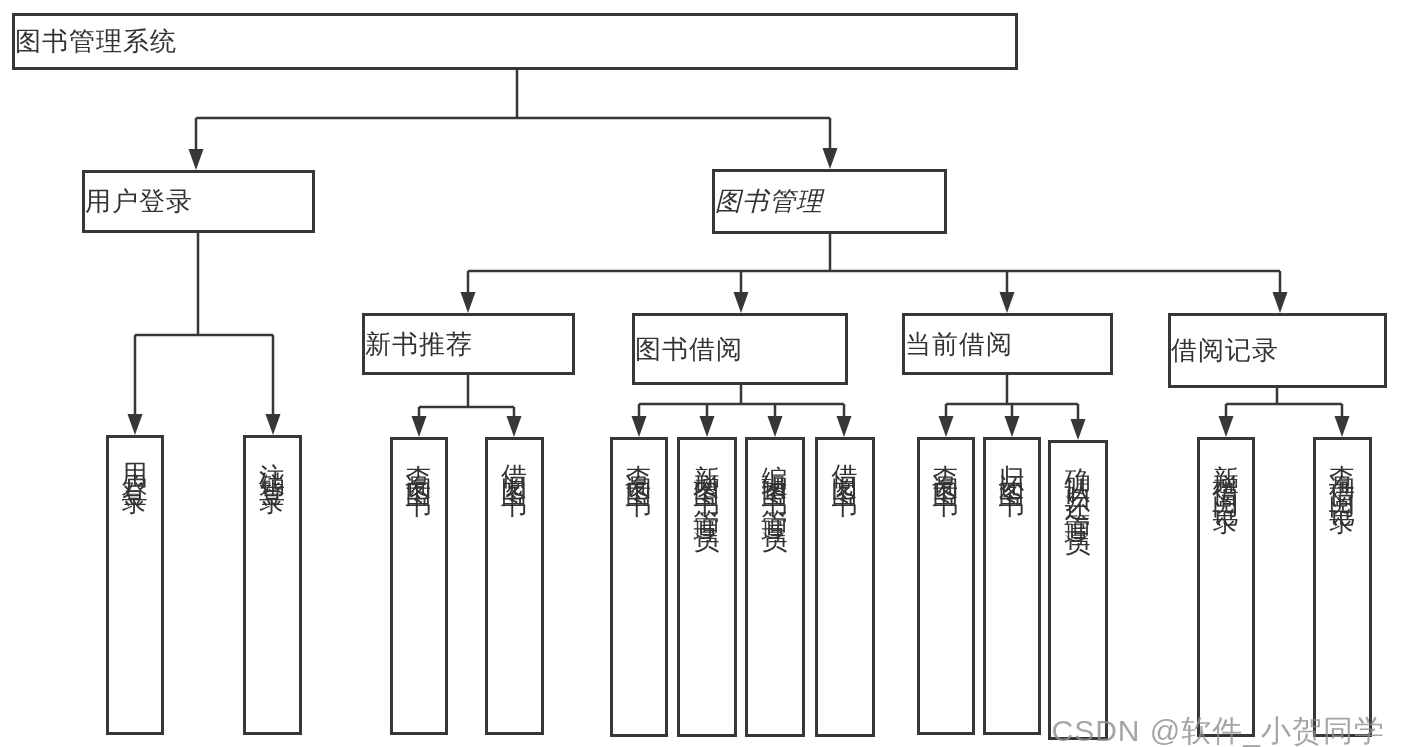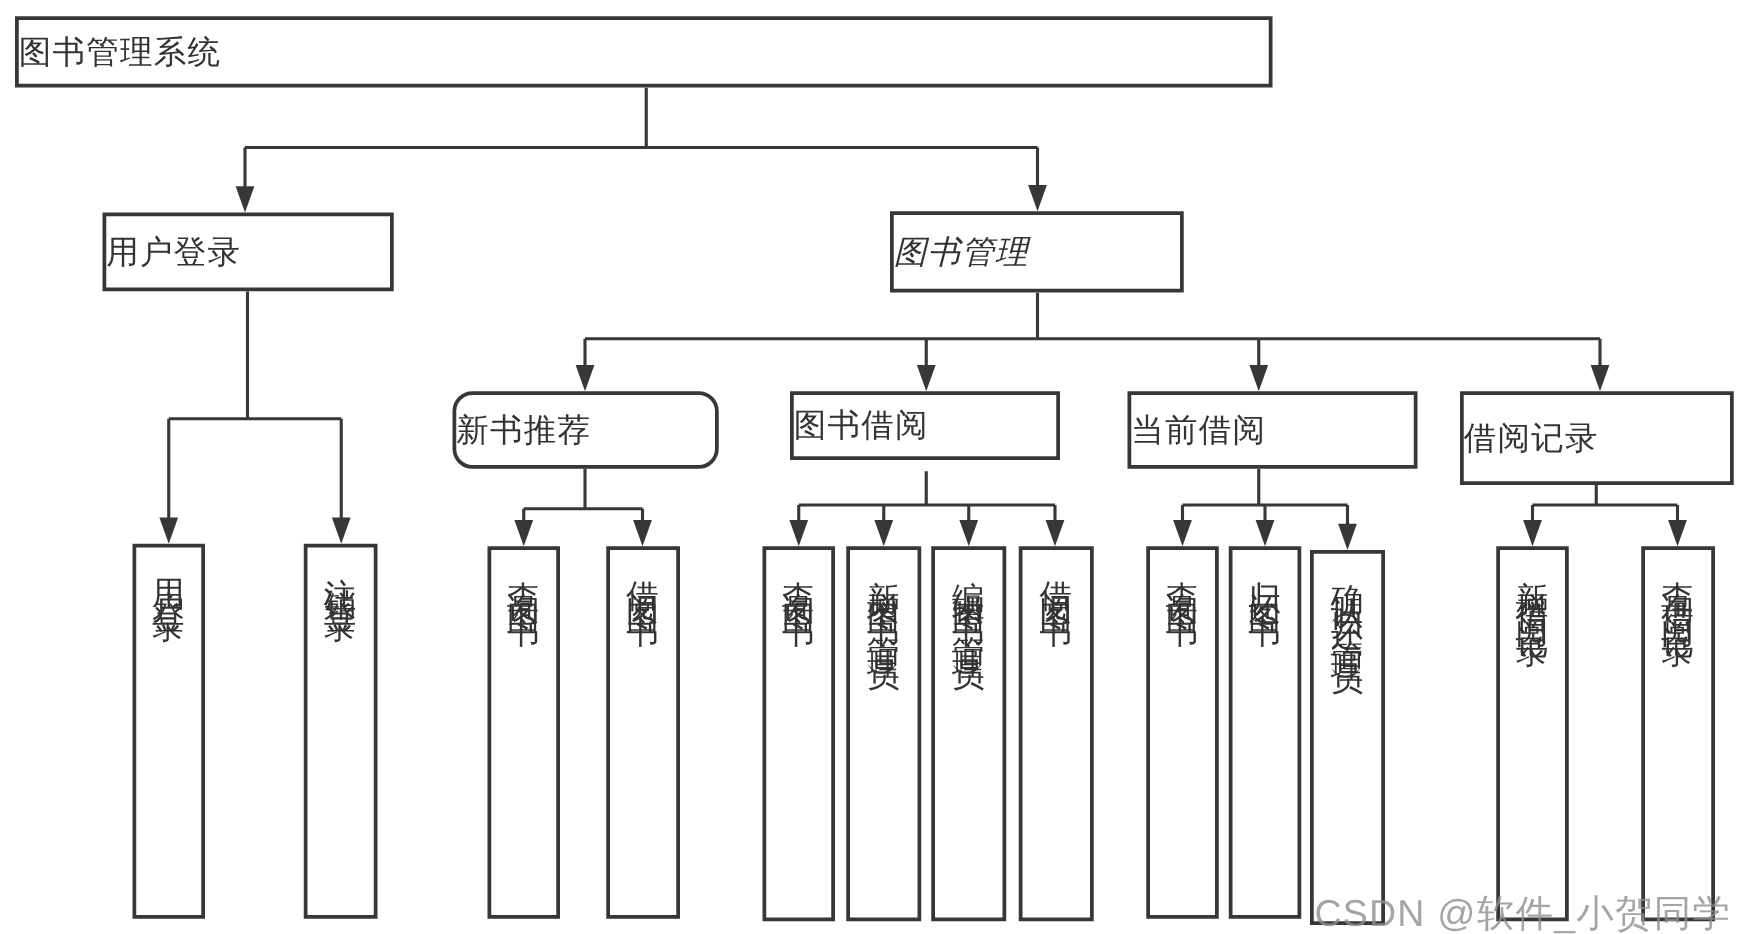--- a/index.html
+++ b/index.html
@@ -103,27 +103,27 @@
     <span>图书管理系统</span>
   </div>
 
   <div class="box h" style="left:82px; top:170px; width:233px; height:63px;">
     <span>用户登录</span>
   </div>
   <div class="box h" style="left:712px; top:169px; width:235px; height:65px;font-style:italic;">
     <span>图书管理</span>
   </div>
 
-  <div class="box h" style="left:362px; top:313px; width:213px; height:62px;border-radius:16px;">
+  <div class="box h" style="left:362px; top:313px; width:213px; height:62px;">
     <span>新书推荐</span>
   </div>
-  <div class="box h" style="left:632px; top:313px; width:216px; height:55px;">
+  <div class="box h" style="left:632px; top:313px; width:216px; height:72px;">
     <span>图书借阅</span>
   </div>
-  <div class="box h" style="left:902px; top:313px; width:232px; height:62px;">
+  <div class="box h" style="left:902px; top:313px; width:211px; height:62px;">
     <span>当前借阅</span>
   </div>
   <div class="box h" style="left:1168px; top:313px; width:219px; height:75px;">
     <span>借阅记录</span>
   </div>
 
   <div class="box v" style="left:106px; top:435px; width:58px; height:300px;">
     <span>用户登录</span>
   </div>
   <div class="box v" style="left:243px; top:435px; width:59px; height:300px;">

